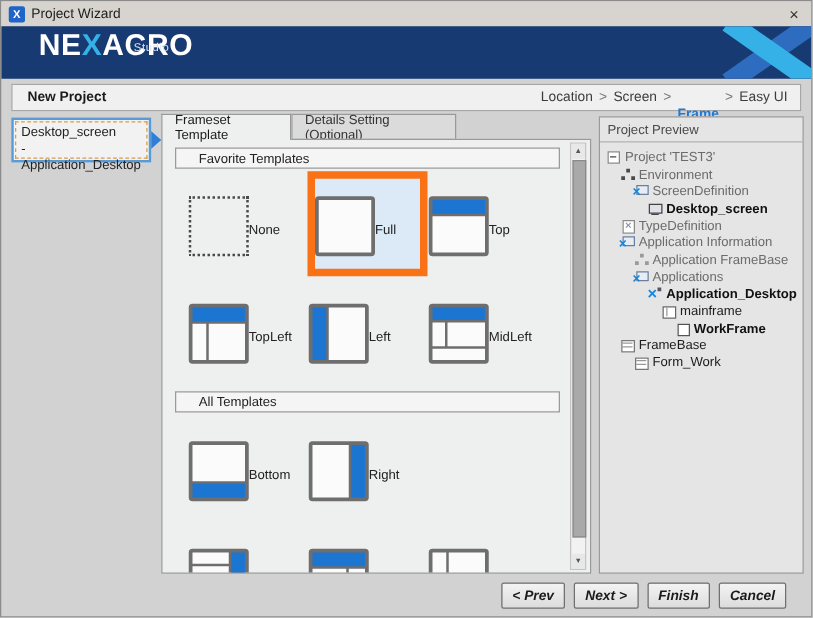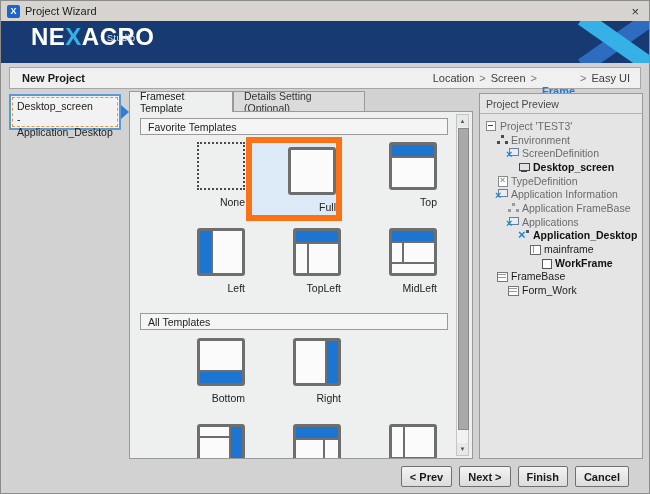--- a/index.html
+++ b/index.html
@@ -31,23 +31,23 @@
   
   #leftitem{position:absolute;left:8px;top:93px;width:112px;height:36px;background:#f2f2f2;border:2px solid #5b9bd5;box-sizing:border-box;}
   #leftitem .inner{position:absolute;inset:1px;border:1px dashed #d79b4a;padding:2px 4px;font-size:10.5px;color:#222;line-height:13px;box-sizing:border-box;}
   #selarrow{position:absolute;left:120px;top:104px;width:0;height:0;border-left:8px solid #2f7ed8;border-top:7px solid transparent;border-bottom:7px solid transparent;}
 
   
   .tab{position:absolute;top:90px;height:21px;font-size:10.5px;display:flex;align-items:center;justify-content:center;box-sizing:border-box;padding:0 10px;cursor:pointer;}
   #tab1{left:128px;width:104px;background:#eef0ef;border:1px solid #999;border-bottom:none;z-index:3;color:#1a1a1a;}
   #tab2{left:232px;width:132px;background:#dbdbdb;border:1px solid #999;color:#333;}
   #mpanel{position:absolute;left:128px;top:110px;width:344px;height:348px;background:#eef0ef;border:1px solid #999;box-sizing:border-box;overflow:hidden;z-index:2;}
-  .grouphdr{position:absolute;left:10px;width:308px;height:17px;background:#f4f5f4;border:1px solid #9a9a9a;box-sizing:border-box;font-size:10.5px;color:#222;display:flex;align-items:center;padding-left:7px;}
+  .grouphdr{position:absolute;left:10px;width:308px;height:17px;background:#f4f5f4;border:1px solid #9a9a9a;box-sizing:border-box;font-size:10.5px;color:#222;display:flex;align-items:center;padding-left:18px;}
   .trow{position:absolute;left:20px;width:288px;height:86px;display:flex;}
-  .cell{width:96px;height:84px;box-sizing:border-box;display:flex;flex-direction:column;align-items:flex-end;padding-top:4px;cursor:pointer;border:1px solid transparent;}
+  .cell{width:96px;height:84px;box-sizing:border-box;display:flex;flex-direction:row;align-items:center;padding-top:4px;cursor:pointer;border:1px solid transparent;}
   .cell[data-selected="true"]{background:#dce9f7;border:6px solid #f97316;}
   .tpl{position:relative;width:48px;height:48px;background:#6e6e6e;border-radius:3px;flex:none;}
   .tpl-none{background:transparent;border:2px dotted #4a4a4a;width:44px;height:44px;border-radius:0;}
   .tpl i{position:absolute;display:block;}
   .pw{background:#fbfbfb;}
   .pb{background:#1b75d1;}
   .tlabel{margin-top:6px;font-size:10.5px;color:#222;}
 
   
   #scroll{position:absolute;left:326px;top:2px;width:13px;height:342px;background:#f2f2f2;border:1px solid #c4c4c4;box-sizing:border-box;}
@@ -85,21 +85,21 @@
   .tico[data-icon="page-x"]::after{content:"×";position:absolute;left:4px;top:1px;font-size:9px;line-height:9px;font-weight:bold;color:#8a97ab;}
   .tico[data-icon="blue-x"]::before{content:"×";position:absolute;left:0;top:-1px;font-size:13px;line-height:13px;font-weight:bold;color:#1886d9;}
   .tico[data-icon="blue-x"]::after{content:"";position:absolute;left:8px;top:1px;width:3px;height:3px;background:#556;}
   .tico[data-icon="frame"]::before{content:"";position:absolute;left:1px;top:2px;width:9px;height:8px;border:1px solid #666;background:#fff;}
   .tico[data-icon="frame"]::after{content:"";position:absolute;left:4px;top:3px;width:1px;height:7px;background:#999;}
   .tico[data-icon="square"]::before{content:"";position:absolute;left:2px;top:2px;width:8px;height:8px;border:1px solid #555;background:#fff;}
   .tico[data-icon="grid"]::before{content:"";position:absolute;left:1px;top:2px;width:9px;height:8px;border:1px solid #777;background:#fff;}
   .tico[data-icon="grid"]::after{content:"";position:absolute;left:2px;top:4px;width:8px;height:1px;background:#999;box-shadow:0 3px 0 #999;}
 
   
-  #footer{position:absolute;right:20px;bottom:6px;display:flex;gap:7px;}
+  #footer{position:absolute;right:20px;bottom:6px;display:flex;gap:7px;font-style:italic;}
   .fbtn{min-width:48px;height:21px;background:linear-gradient(#f3f3f3,#dcdcdc);border:1px solid #707070;border-radius:2px;font-size:11px;font-weight:bold;color:#1a1a1a;display:flex;align-items:center;justify-content:center;padding:0 8px;cursor:pointer;box-sizing:border-box;}
 </style>
 </head>
 <body>
 
 <div id="window">
 
   <div id="titlebar">
     <div id="titleicon">X</div>
     <div id="titletext">Project Wizard</div>
@@ -158,32 +158,32 @@
           <i class="pb" style="left:3px;top:3px;width:42px;height:11px"></i>
           <i class="pw" style="left:3px;top:16px;width:42px;height:29px"></i>
         </div>
         <div class="tlabel">Top</div>
       </div>
     </div>
 
     <div class="trow" style="top:111px">
       <div class="cell" data-selected="false">
         <div class="tpl">
-          <i class="pb" style="left:3px;top:3px;width:11px;height:42px"></i>
-          <i class="pw" style="left:16px;top:3px;width:29px;height:42px"></i>
-        </div>
-        <div class="tlabel">Left</div>
-      </div>
-      <div class="cell" data-selected="false">
-        <div class="tpl">
           <i class="pb" style="left:3px;top:3px;width:42px;height:11px"></i>
           <i class="pw" style="left:3px;top:16px;width:11px;height:29px"></i>
           <i class="pw" style="left:16px;top:16px;width:29px;height:29px"></i>
         </div>
         <div class="tlabel">TopLeft</div>
+      </div>
+      <div class="cell" data-selected="false">
+        <div class="tpl">
+          <i class="pb" style="left:3px;top:3px;width:11px;height:42px"></i>
+          <i class="pw" style="left:16px;top:3px;width:29px;height:42px"></i>
+        </div>
+        <div class="tlabel">Left</div>
       </div>
       <div class="cell" data-selected="false">
         <div class="tpl">
           <i class="pb" style="left:3px;top:3px;width:42px;height:10px"></i>
           <i class="pw" style="left:3px;top:15px;width:10px;height:19px"></i>
           <i class="pw" style="left:15px;top:15px;width:30px;height:19px"></i>
           <i class="pw" style="left:3px;top:36px;width:42px;height:9px"></i>
         </div>
         <div class="tlabel">MidLeft</div>
       </div>

